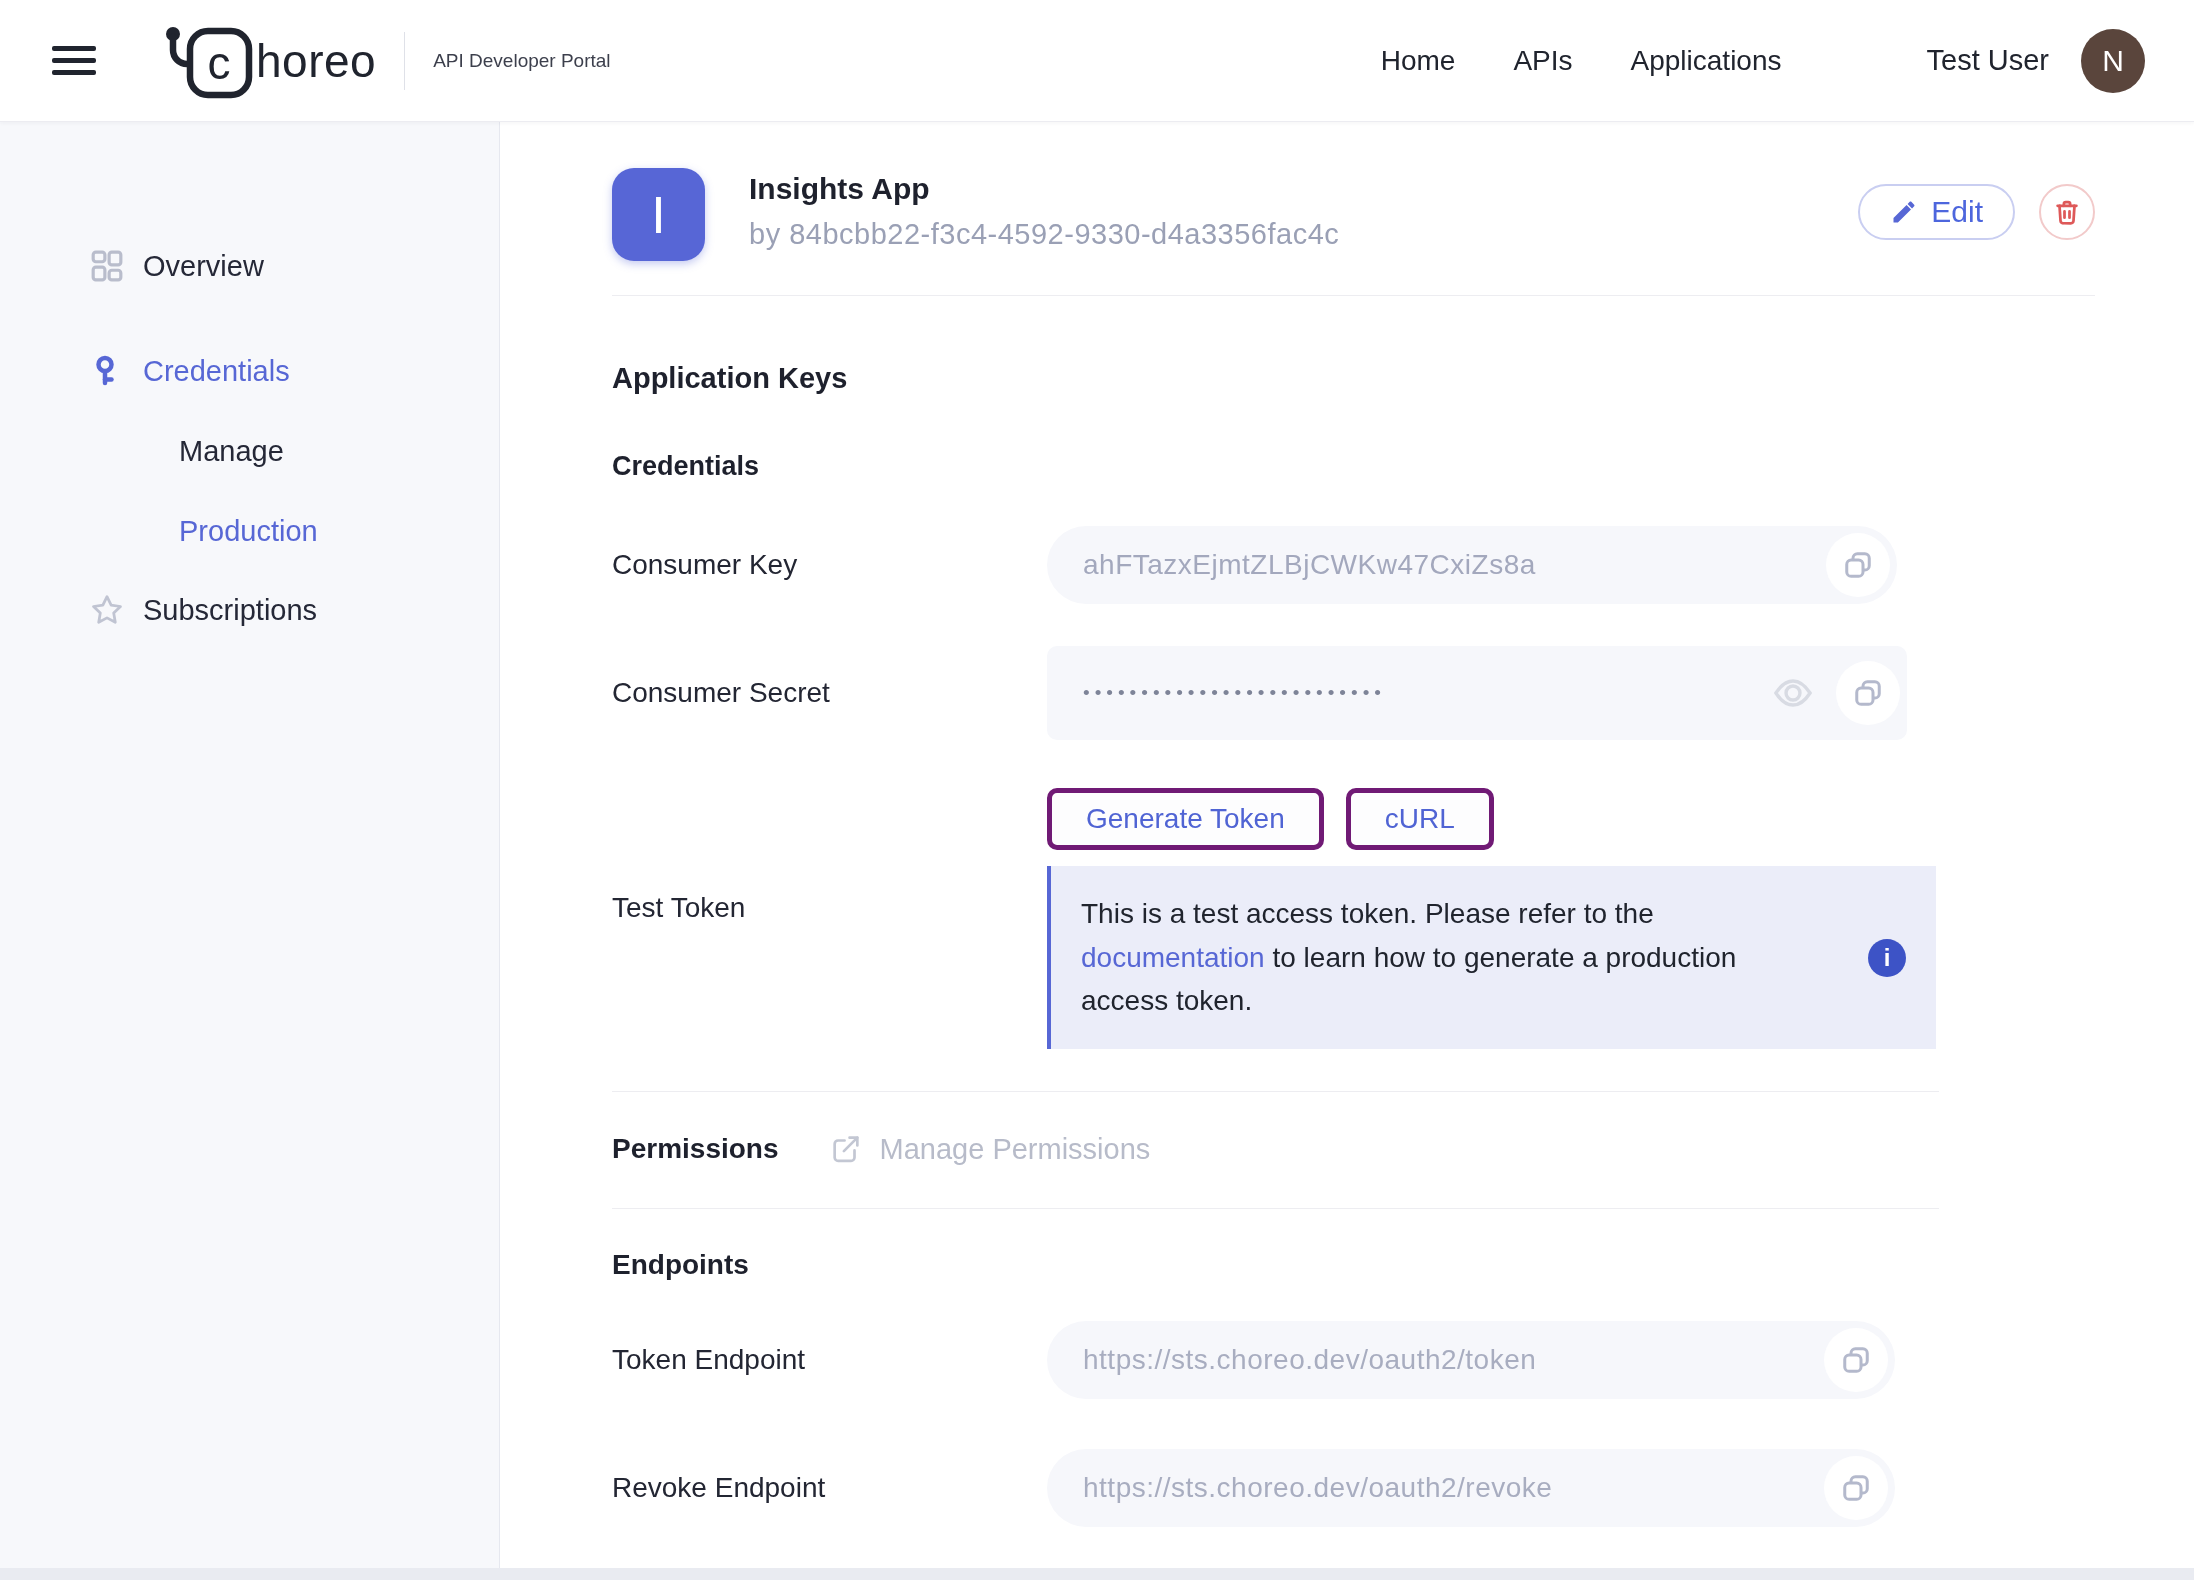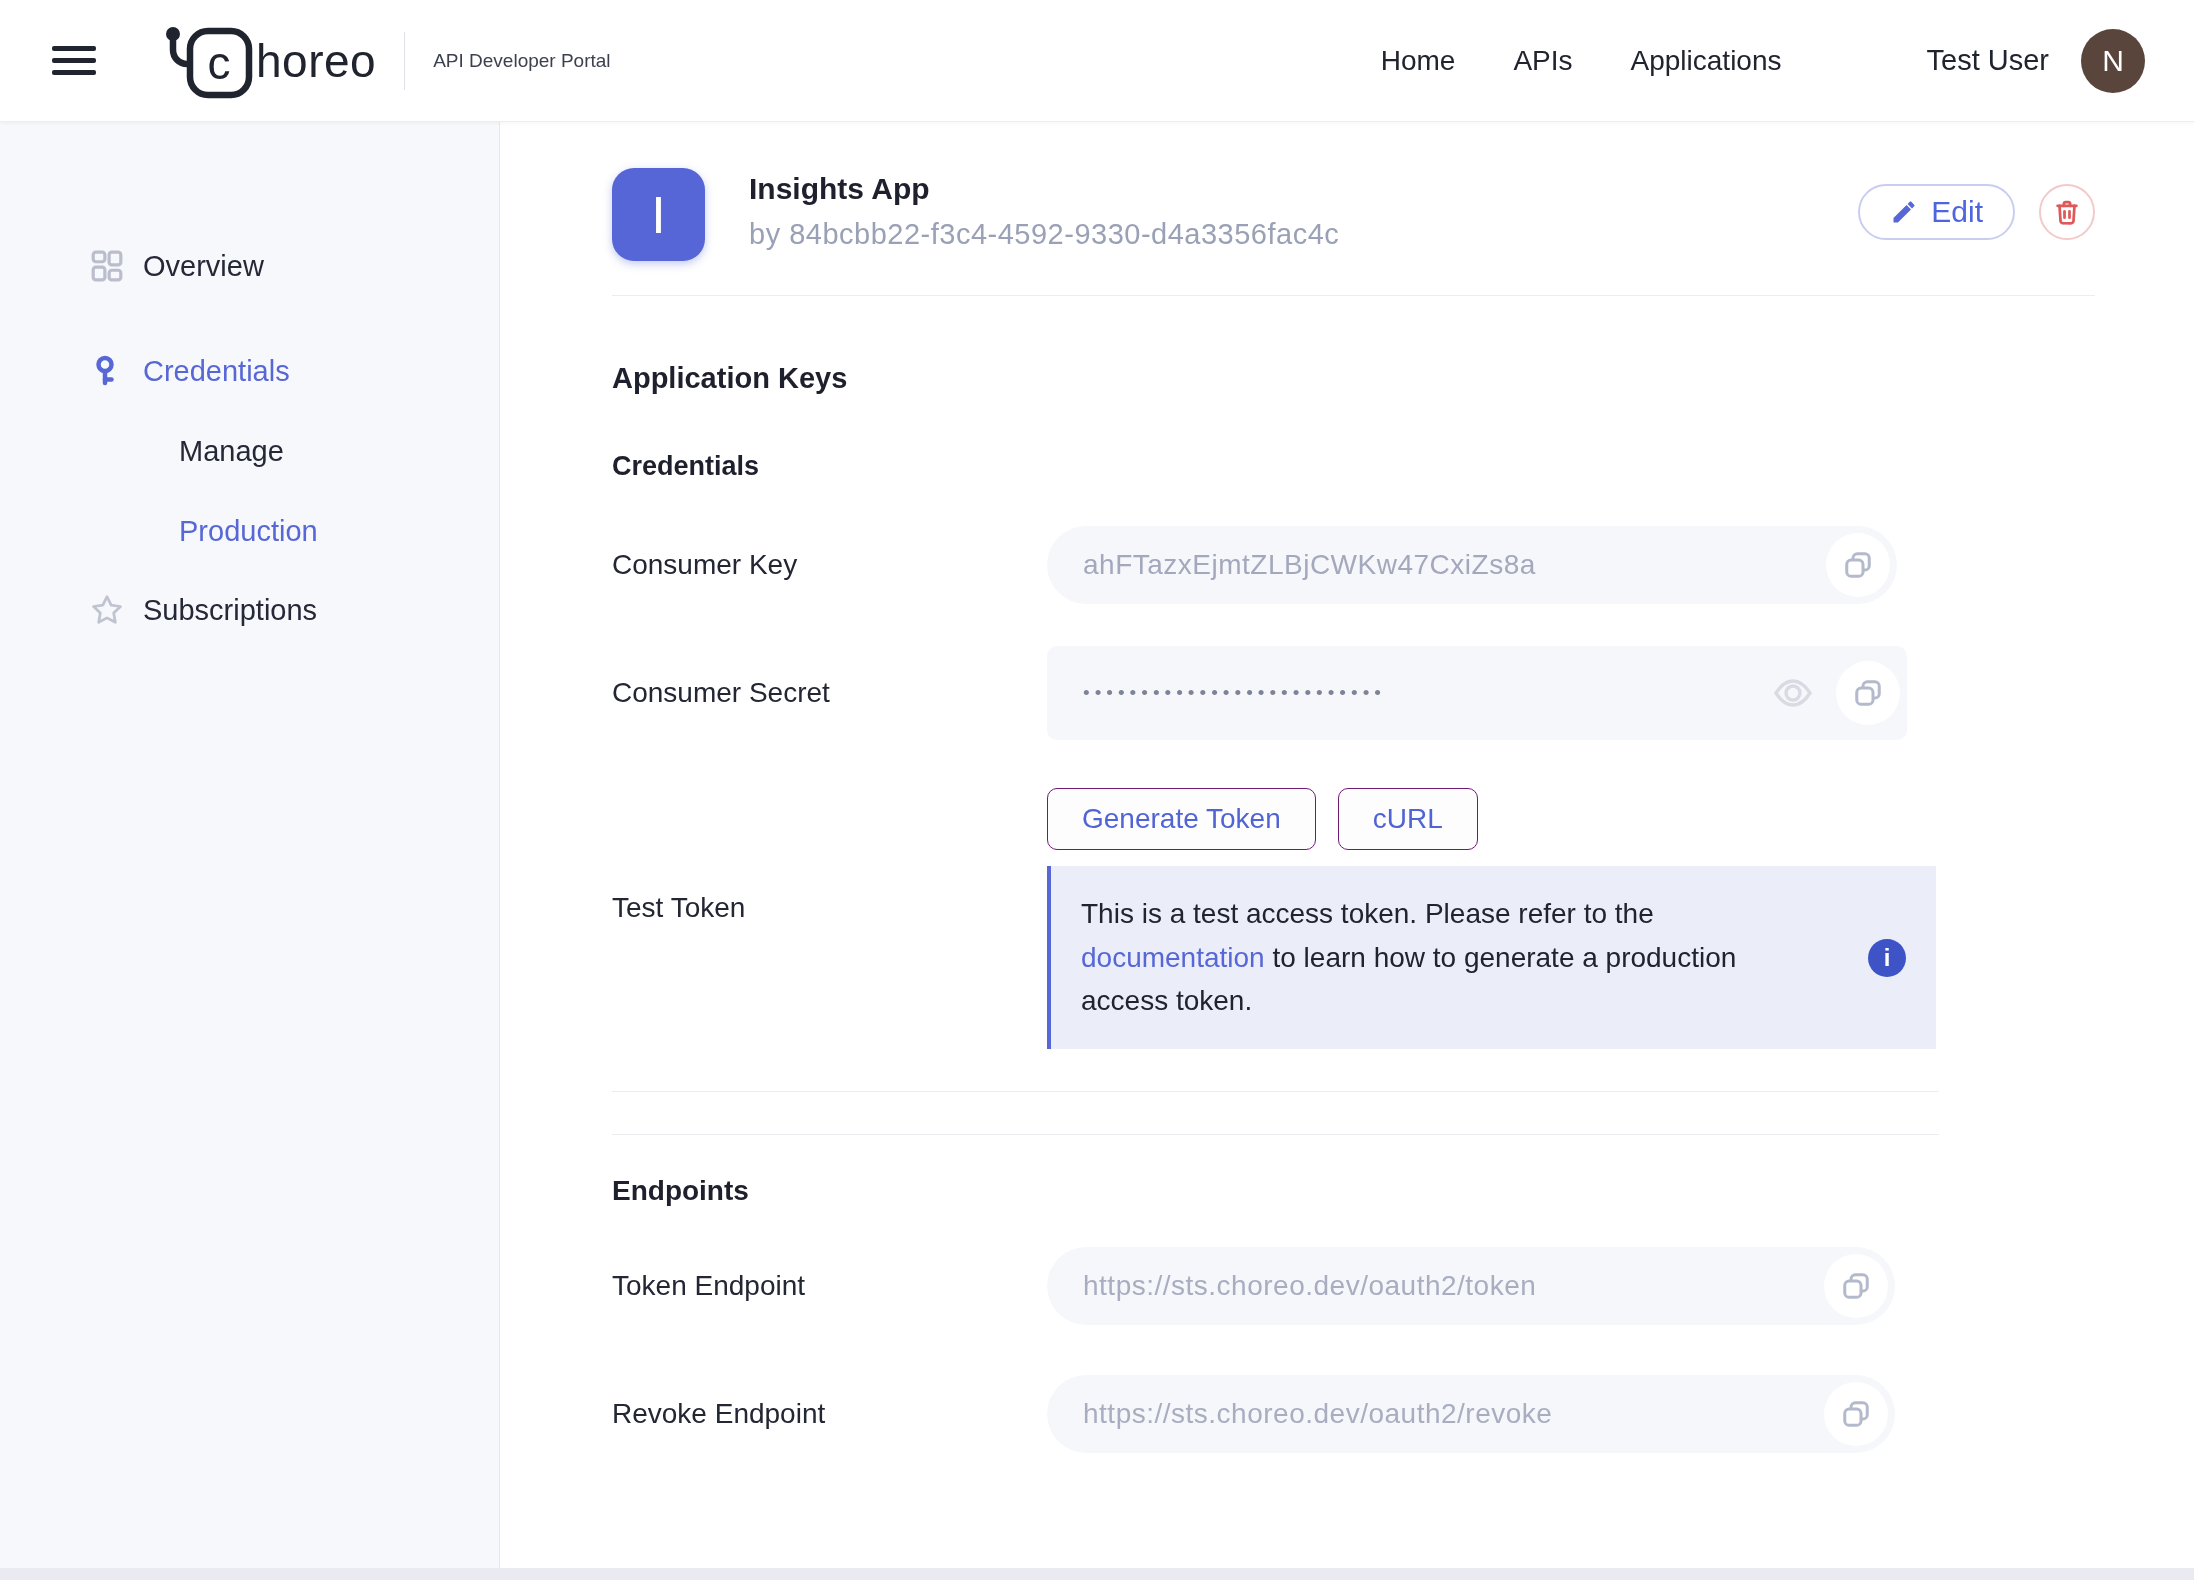--- a/index.html
+++ b/index.html
@@ -99,21 +99,21 @@
     background: #f6f7fb; display: flex; align-items: center;
     padding: 0 170px 0 36px;
   }
   .rect-field .dots-wrap { font-size: 19px; letter-spacing: 5px; color: #7e8498; }
   .eye-btn {
     position: absolute; right: 92px; top: 50%; transform: translateY(-50%);
     width: 44px; height: 44px; display: flex; align-items: center; justify-content: center; cursor: pointer;
   }
   .btn-row { margin-top: 48px; margin-left: 435px; display: flex; gap: 22px; }
   .outline-btn {
-    height: 62px; padding: 0 34px; border: 1px solid #701a75; border-radius: 10px;
+    height: 62px; padding: 0 34px; border: 5px solid #701a75; border-radius: 10px;
     background: #fdfdfe; color: #5064d4; font-size: 28px;
     display: flex; align-items: center; cursor: pointer;
   }
   .token-row { margin-top: 16px; display: flex; align-items: flex-start; }
   .token-row .field-label { padding-top: 26px; }
   .info-box {
     position: relative; width: 889px; background: #ebedf9;
     border-left: 4px solid #5767d5;
     padding: 26px 115px 26px 30px;
     font-size: 28px; line-height: 1.56; color: #20242e;
@@ -277,20 +277,31 @@
     <div class="token-row">
       <div class="field-label">Test Token</div>
       <div class="info-box">
         <span>This is a test access token. Please refer to the </span><span class="doc-link">documentation</span><span> to learn how to generate a production access token.</span>
         <div class="info-icon">i</div>
       </div>
     </div>
 
     <div class="divider-mid"></div>
 
+    <div class="perm-row">
+      <div class="perm-title">Permissions</div>
+      <div class="manage-wrap">
+        <svg width="34" height="34" viewBox="0 0 24 24" fill="none" stroke="#c3c7d3" stroke-width="1.9" stroke-linecap="round" stroke-linejoin="round">
+          <path d="M18 13v5a2.4 2.4 0 0 1-2.4 2.4H6.4A2.4 2.4 0 0 1 4 18V8.4A2.4 2.4 0 0 1 6.4 6H11"></path>
+          <path d="M14.5 4H20v5.5"></path>
+          <path d="M10.5 13.5 20 4"></path>
+        </svg>
+        <span class="manage-label">Manage Permissions</span>
+      </div>
+    </div>
 
     <div class="divider-mid"></div>
 
     <div class="endpoints-title">Endpoints</div>
 
     <div class="field-row mt-te">
       <div class="field-label">Token Endpoint</div>
       <div class="pill-field endpoint-pill">
         <span class="val">https://sts.choreo.dev/oauth2/token</span>
         <div class="copy-circle">

